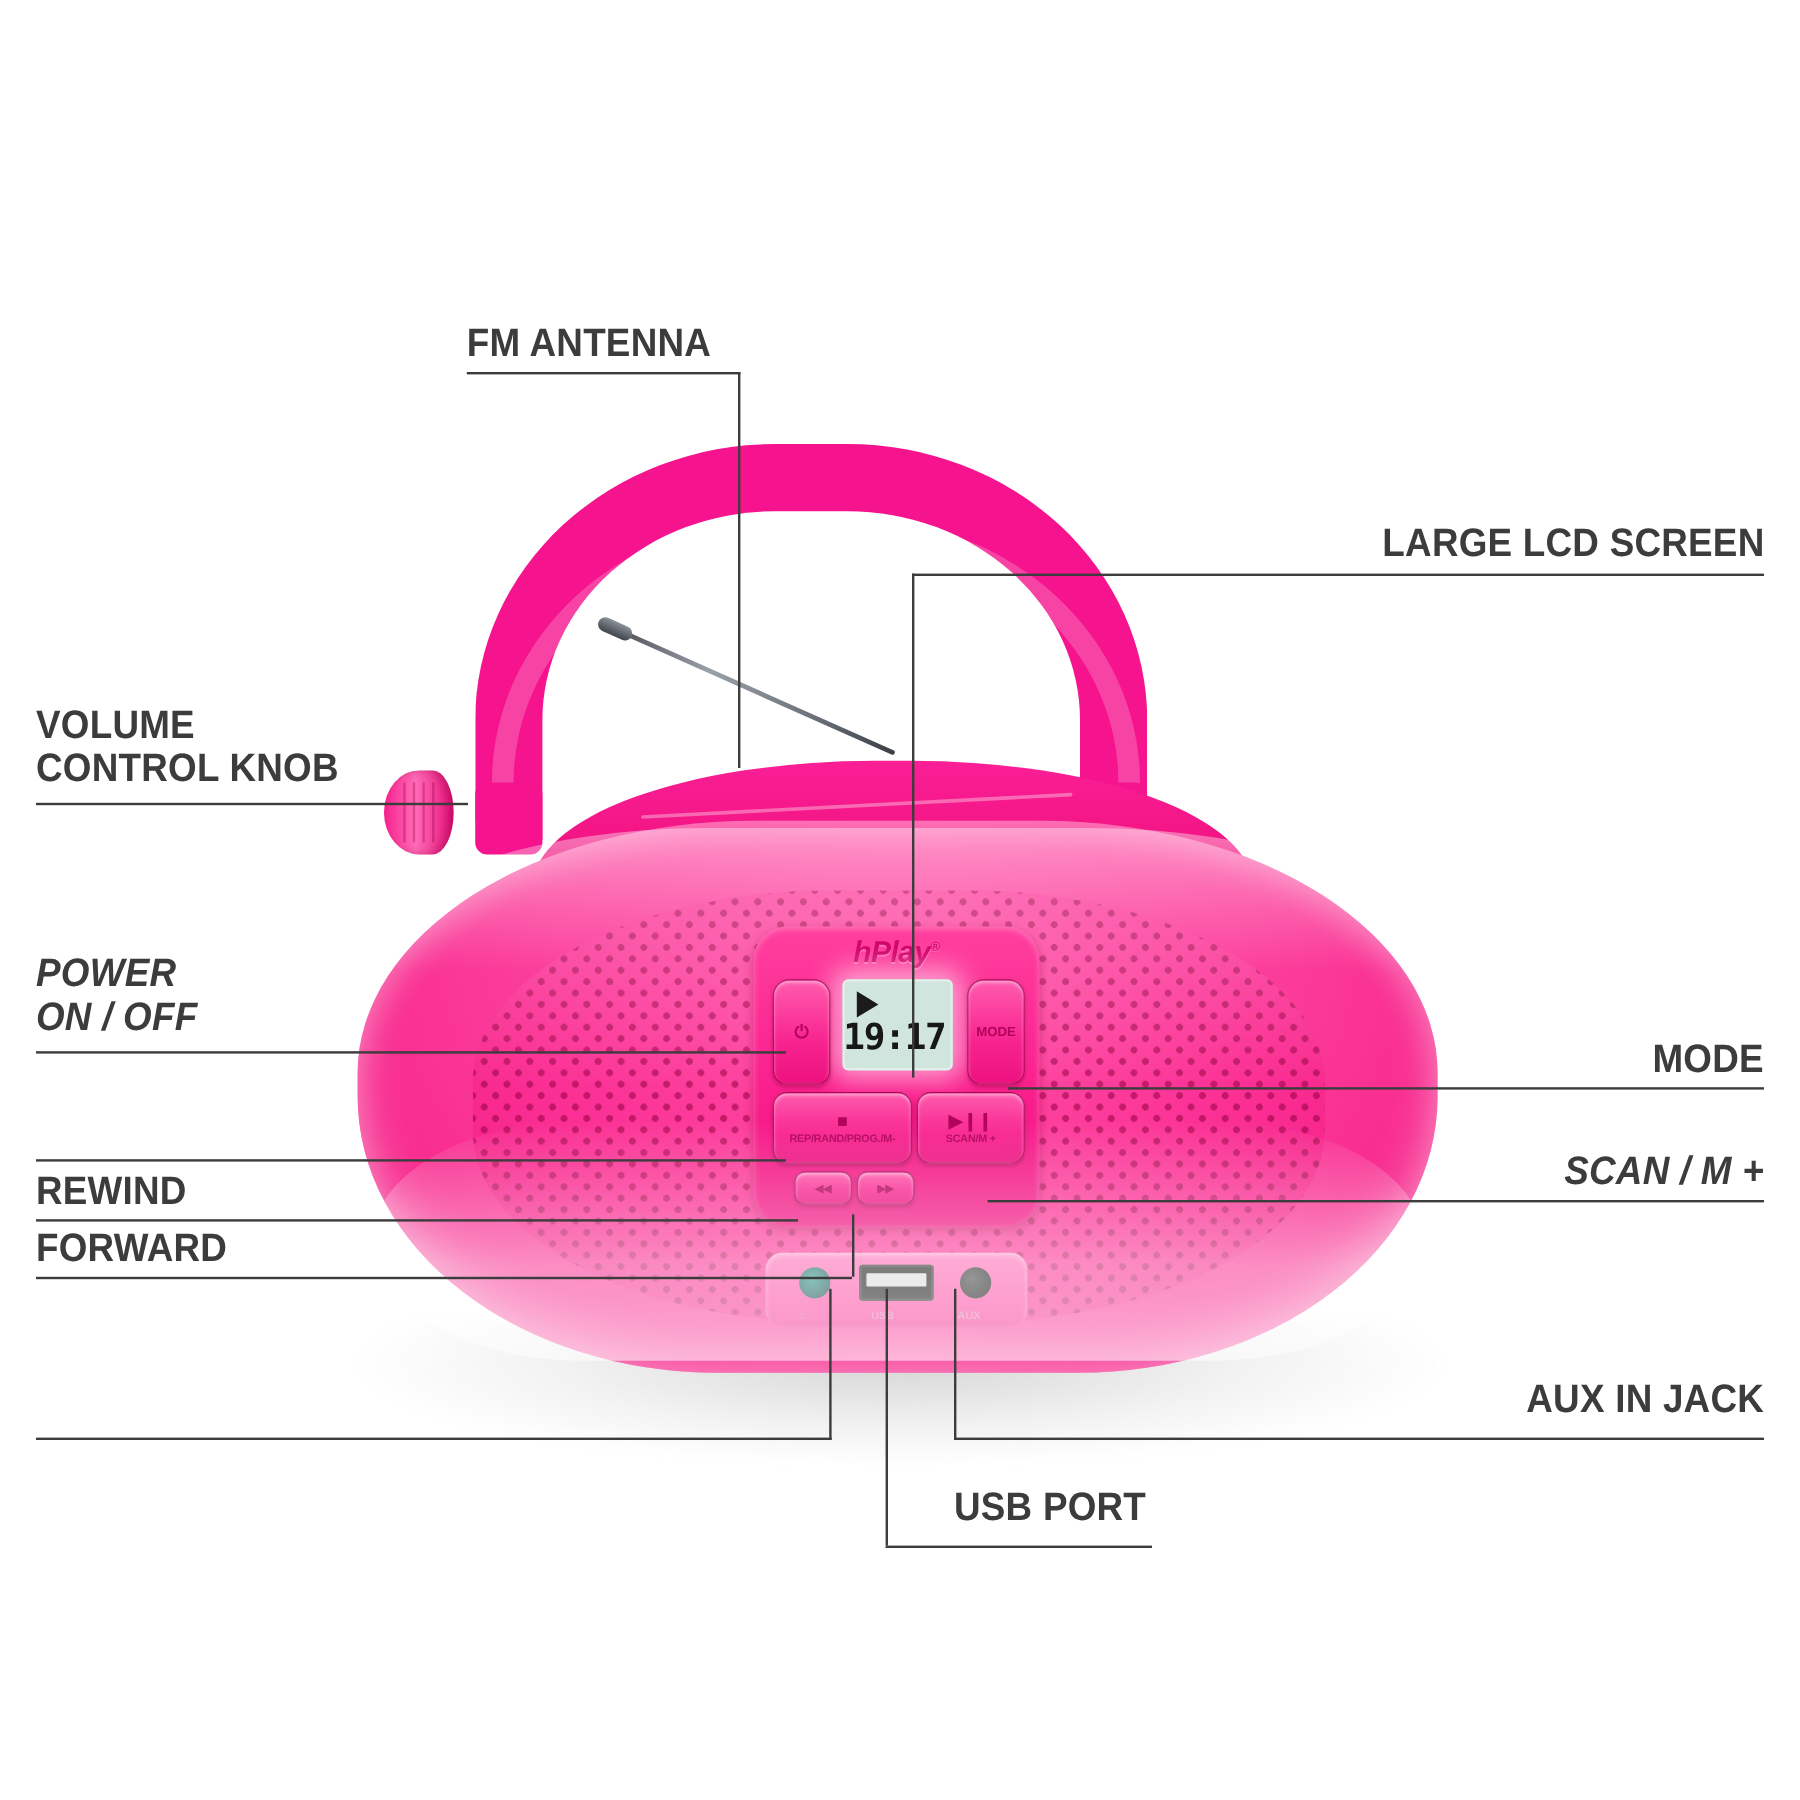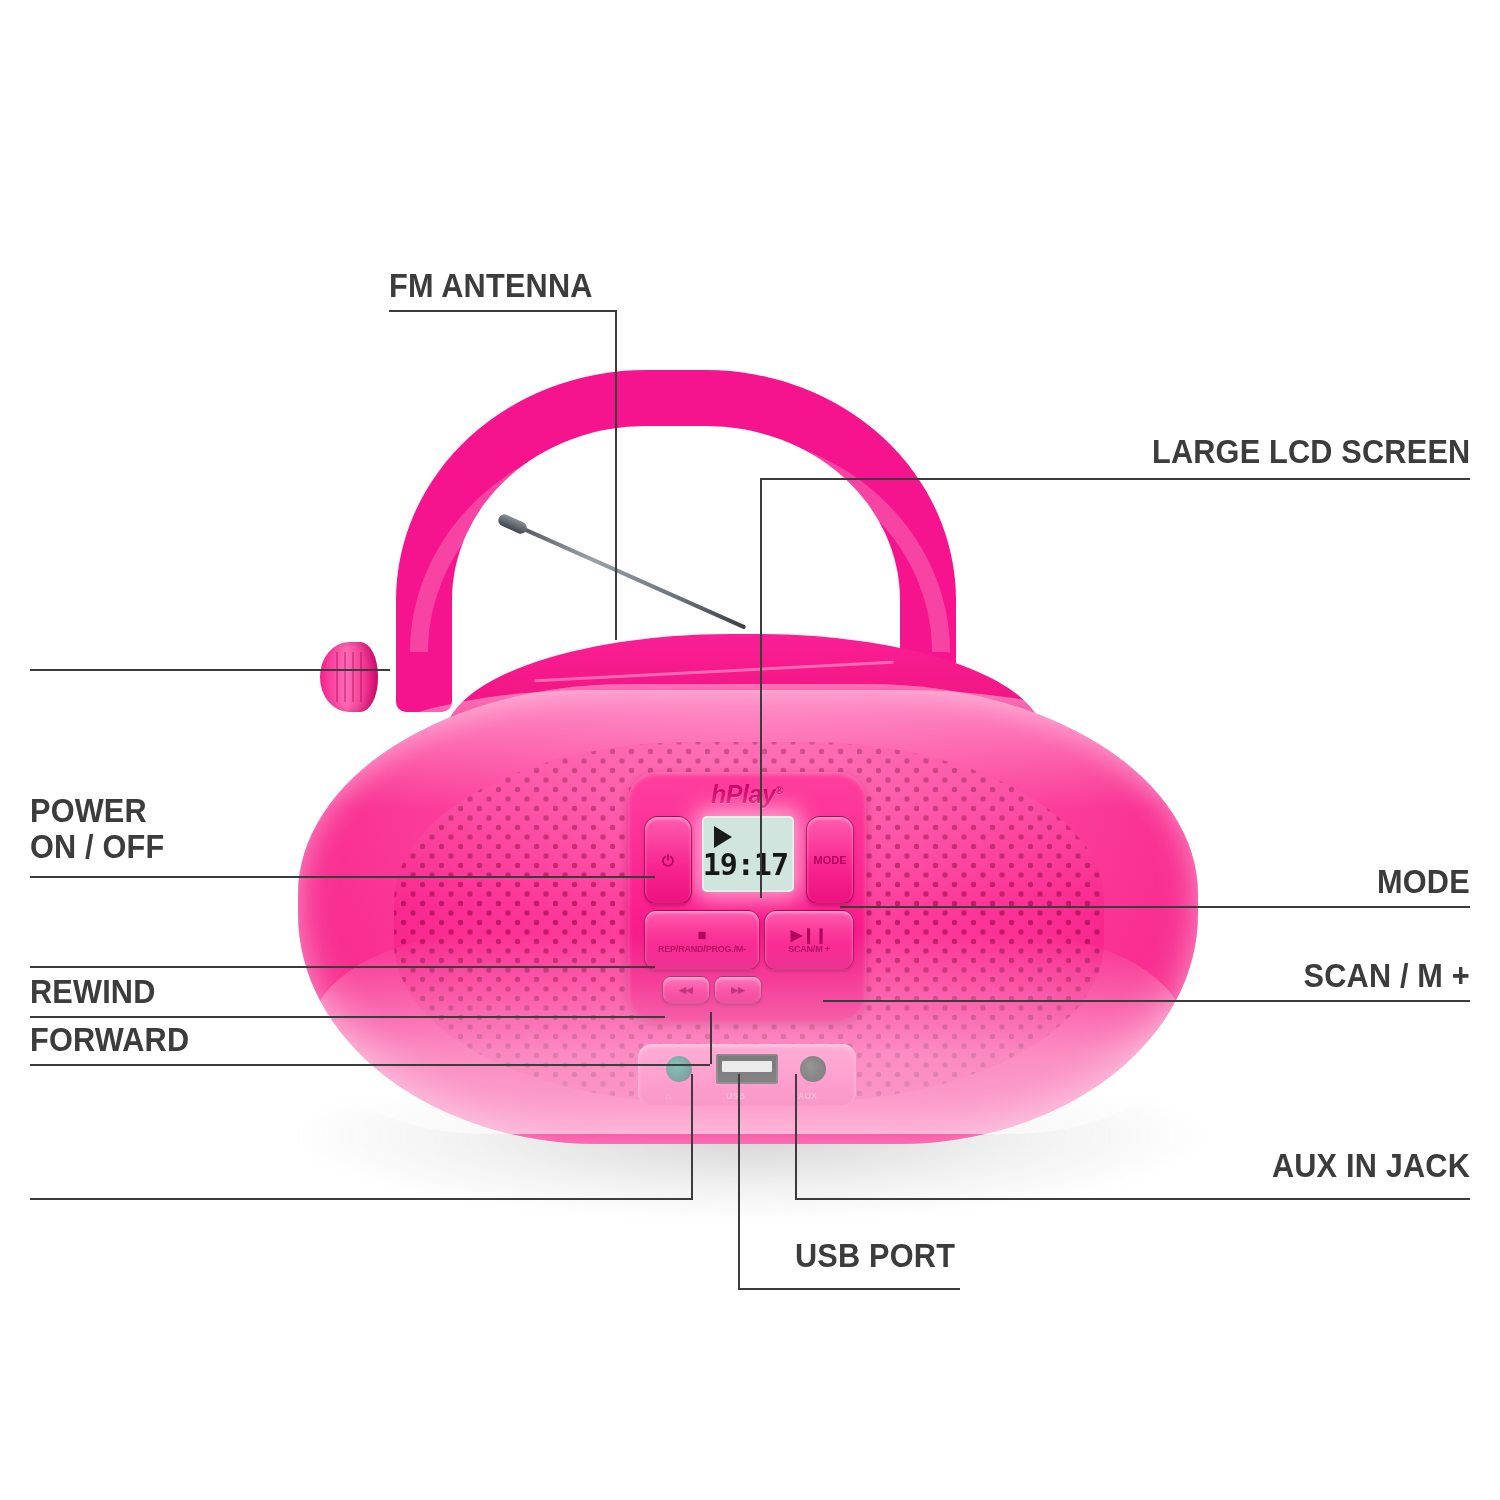--- a/index.html
+++ b/index.html
@@ -306,23 +306,27 @@
   </div>
   <div class="lead h" style="left:389px;top:310px;width:228px;"></div>
   <div class="lead v" style="left:615px;top:310px;height:330px;"></div>
 
   <div class="callout right" style="right:30px;top:434px;">
     <div class="txt">LARGE LCD SCREEN</div>
   </div>
   <div class="lead h" style="left:760px;top:478px;width:710px;"></div>
   <div class="lead v" style="left:760px;top:478px;height:420px;"></div>
 
+  <div class="callout left" style="left:30px;top:586px;">
+    <div class="txt">VOLUME
+CONTROL KNOB</div>
+  </div>
   <div class="lead h" style="left:30px;top:669px;width:360px;"></div>
 
-  <div class="callout left" style="left:30px;top:793px;">
+  <div class="callout left" style="left:30px;top:793px;font-style:italic;">
     <div class="txt">POWER
 ON / OFF</div>
   </div>
   <div class="lead h" style="left:30px;top:876px;width:625px;"></div>
 
   <div class="lead h" style="left:30px;top:966px;width:625px;"></div>
 
   <div class="callout left" style="left:30px;top:974px;">
     <div class="txt">REWIND</div>
   </div>
@@ -332,21 +336,21 @@
     <div class="txt">FORWARD</div>
   </div>
   <div class="lead h" style="left:30px;top:1064px;width:680px;"></div>
   <div class="lead v" style="left:710px;top:1012px;height:52px;"></div>
 
   <div class="callout right" style="right:30px;top:864px;">
     <div class="txt">MODE</div>
   </div>
   <div class="lead h" style="left:840px;top:906px;width:630px;"></div>
 
-  <div class="callout right" style="right:30px;top:958px;">
+  <div class="callout right" style="right:30px;top:958px;font-style:italic;">
     <div class="txt">SCAN / M +</div>
   </div>
   <div class="lead h" style="left:823px;top:1000px;width:647px;"></div>
 
   <div class="lead h" style="left:30px;top:1198px;width:663px;"></div>
   <div class="lead v" style="left:691px;top:1074px;height:126px;"></div>
 
   <div class="callout right" style="right:30px;top:1148px;">
     <div class="txt">AUX IN JACK</div>
   </div>

